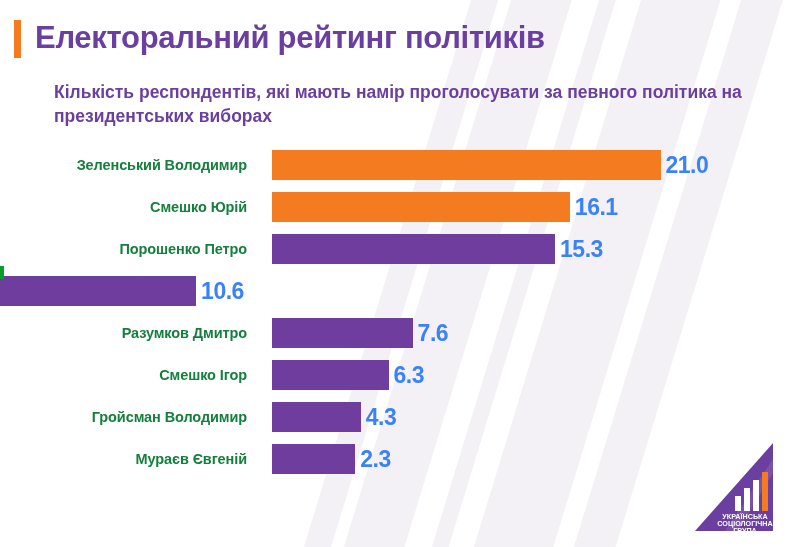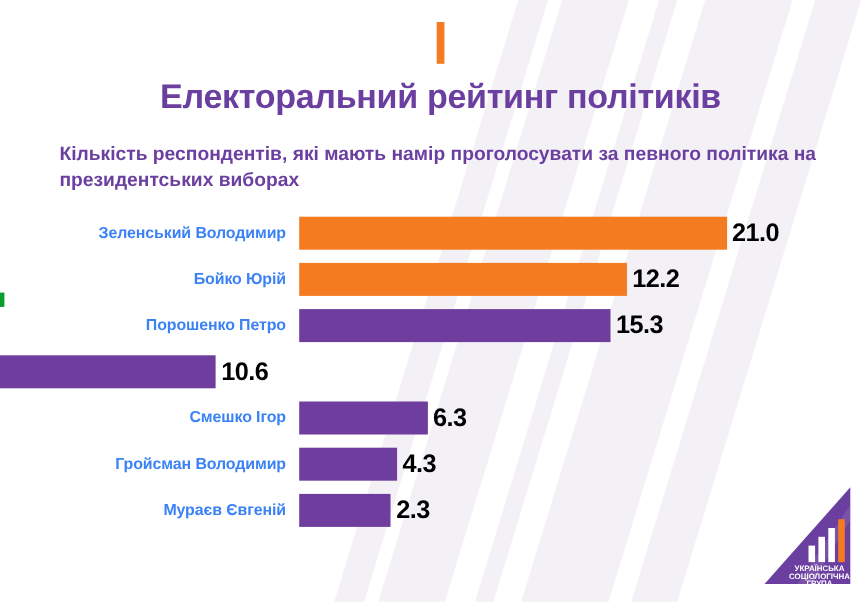--- a/index.html
+++ b/index.html
@@ -49,21 +49,20 @@
   }
 
   
   #header { padding: 18px 0 0 0; }
 
   #title-row {
     display: flex;
     align-items: center;
     gap: 14px;
     padding-left: 14px;
-    flex-direction: column;
   }
   #title-accent {
     width: 7px;
     height: 38px;
     background: #f47b20;
     flex: 0 0 auto;
     margin-top: 2px;
   }
   #page-title {
     color: #6b3fa0;
@@ -100,22 +99,22 @@
   .bar-row {
     display: flex;
     align-items: center;
     height: 42px;
   }
 
   .cat-label {
     width: 272px;
     flex: 0 0 272px;
     text-align: right;
-    padding-right: 12px;
-    color: #3b82f6;
+    padding-right: 25px;
+    color: #15803d;
     font-size: 14.5px;
     font-weight: bold;
     white-space: nowrap;
     letter-spacing: -0.1px;
   }
 
   .bar-wrap {
     flex: 1 1 auto;
     display: flex;
     align-items: center;
@@ -123,21 +122,21 @@
   }
 
   .bar {
     height: 30px;
     flex: 0 0 auto;
   }
   .bar.orange { background: #f47b20; }
   .bar.purple { background: #6f3d9e; }
 
   .bar-value {
-    color: #000000;
+    color: #3b82f6;
     font-size: 23px;
     font-weight: bold;
     padding-left: 5px;
     letter-spacing: -0.5px;
     white-space: nowrap;
   }
 
   
   #logo {
     position: absolute;
@@ -183,37 +182,44 @@
 
   <main id="chart">
       <div class="bar-row">
         <div class="cat-label">Зеленський Володимир</div>
         <div class="bar-wrap">
           <div class="bar orange" style="width: 388.5px; background: rgb(244, 123, 32);"></div>
           <div class="bar-value">21.0</div>
         </div>
       </div>
       <div class="bar-row">
-        <div class="cat-label">Бойко Юрій</div>
+        <div class="cat-label">Смешко Юрій</div>
         <div class="bar-wrap">
           <div class="bar orange" style="width: 297.85px; background: rgb(244, 123, 32);"></div>
-          <div class="bar-value">12.2</div>
+          <div class="bar-value">16.1</div>
         </div>
       </div>
       <div class="bar-row">
         <div class="cat-label">Порошенко Петро</div>
         <div class="bar-wrap">
           <div class="bar purple" style="width: 283.05px; background: rgb(111, 61, 158);"></div>
           <div class="bar-value">15.3</div>
         </div>
       </div>
       <div class="bar-row">
         <div class="bar-wrap">
           <div class="bar purple" style="width: 196.1px; background: rgb(111, 61, 158);"></div>
           <div class="bar-value">10.6</div>
+        </div>
+      </div>
+      <div class="bar-row">
+        <div class="cat-label">Разумков Дмитро</div>
+        <div class="bar-wrap">
+          <div class="bar purple" style="width: 140.6px; background: rgb(111, 61, 158);"></div>
+          <div class="bar-value">7.6</div>
         </div>
       </div>
       <div class="bar-row">
         <div class="cat-label">Смешко Ігор</div>
         <div class="bar-wrap">
           <div class="bar purple" style="width: 116.55px; background: rgb(111, 61, 158);"></div>
           <div class="bar-value">6.3</div>
         </div>
       </div>
       <div class="bar-row">

